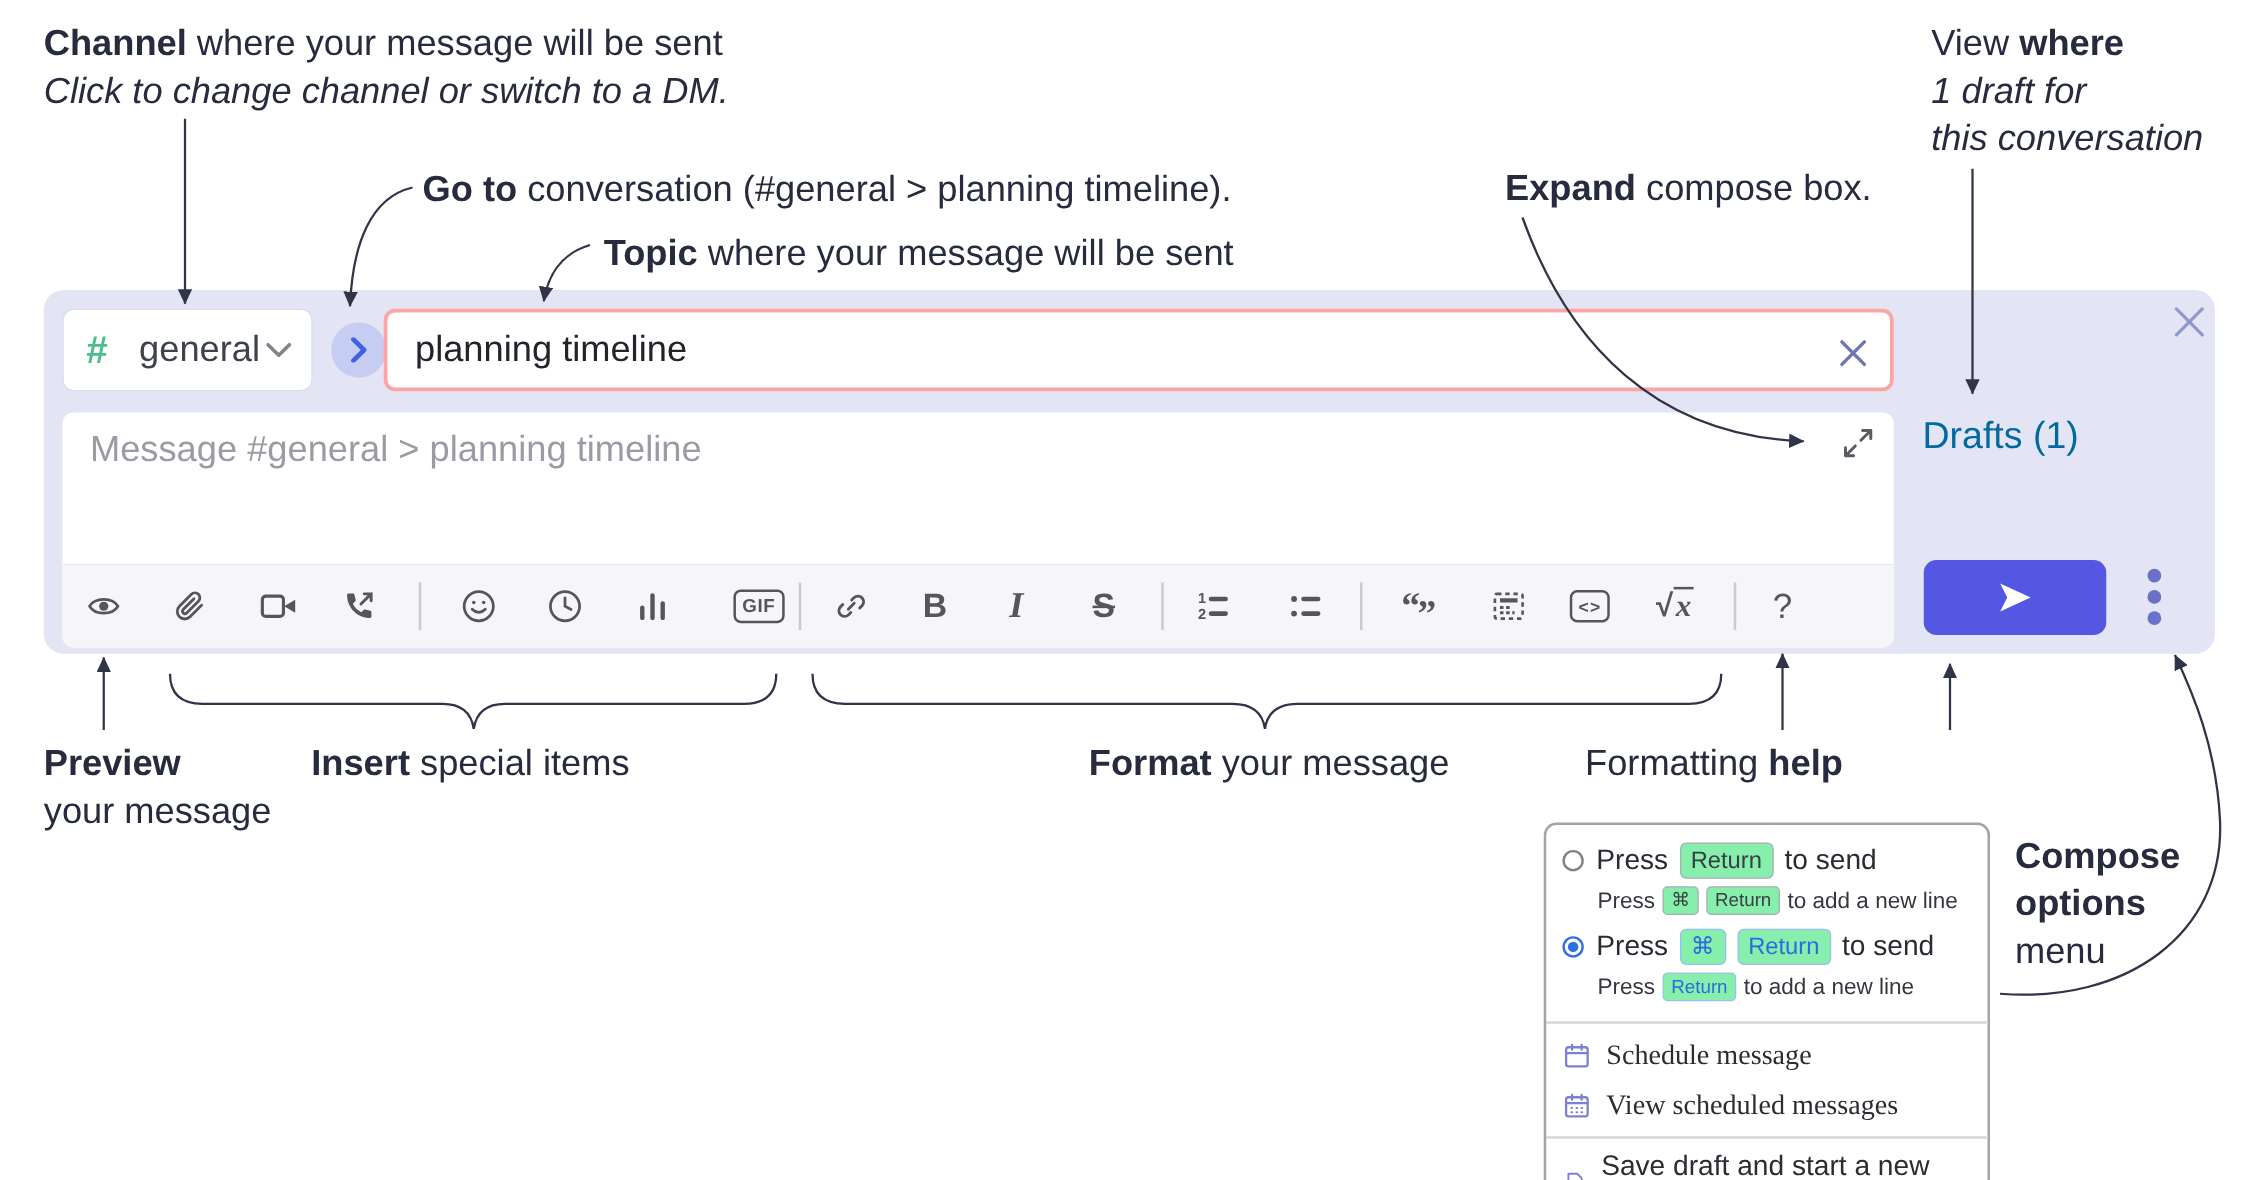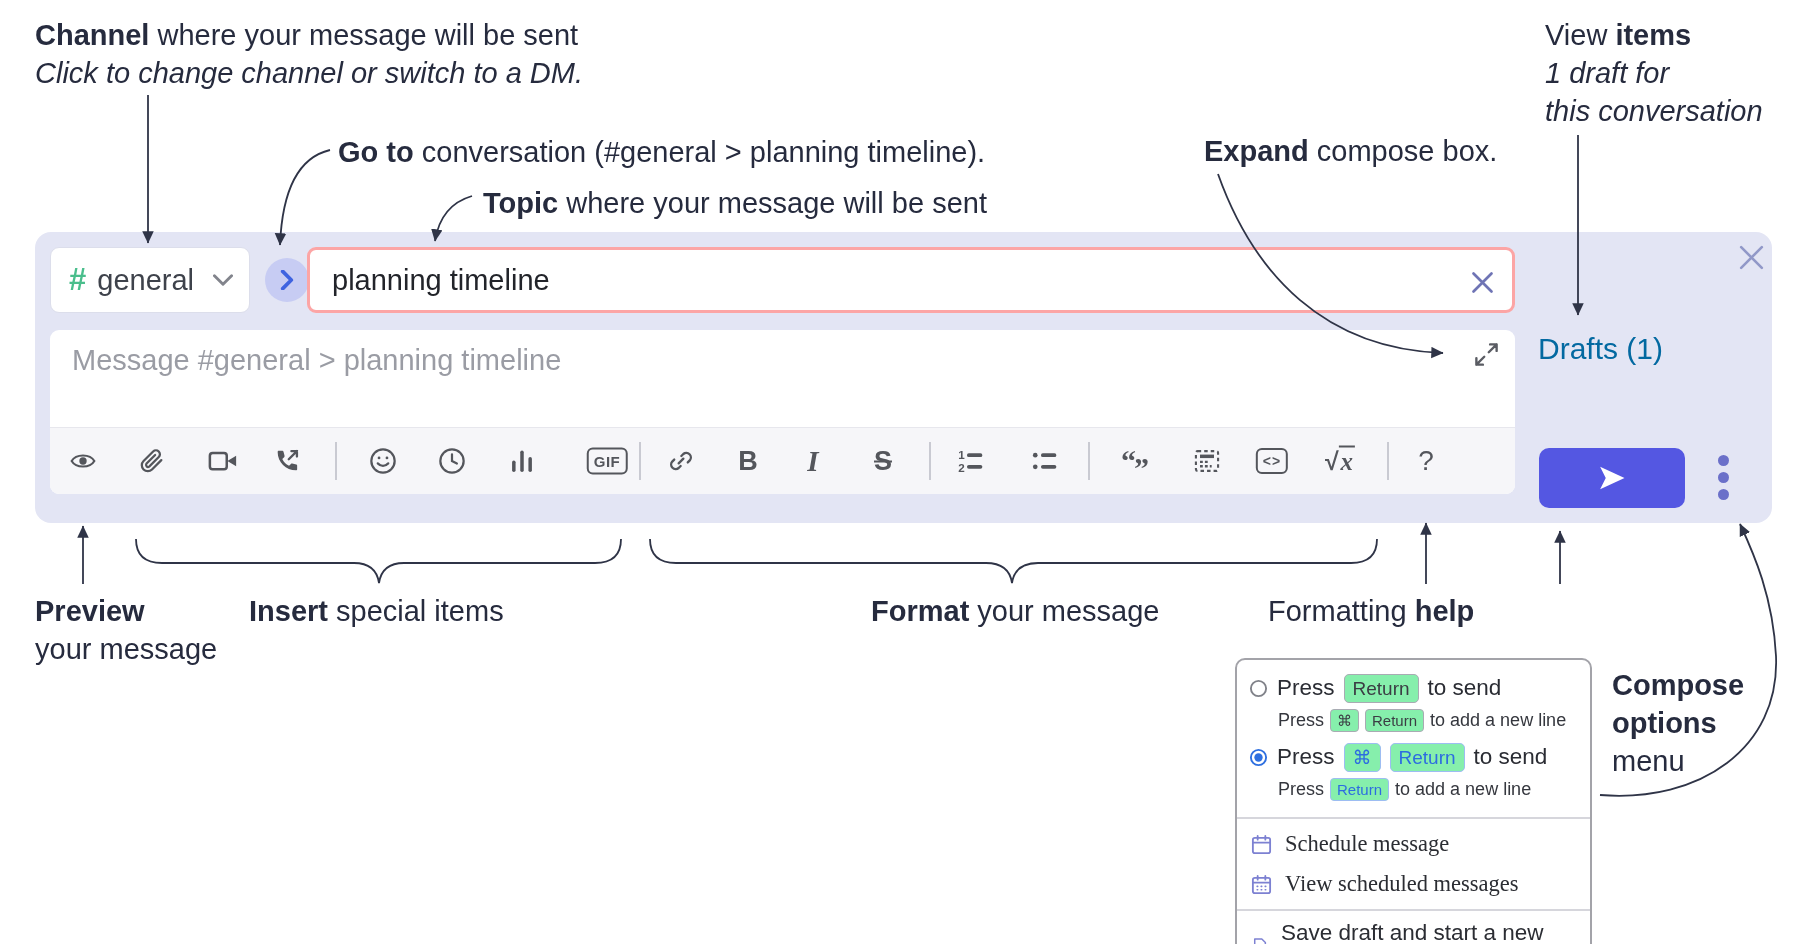--- a/index.html
+++ b/index.html
@@ -8,29 +8,29 @@
   
   .ann{position:absolute;font-size:29px;line-height:38px;white-space:nowrap;color:#262b3e;}
   .ann b{font-weight:700;}
   .ann .it{font-style:italic;}
   svg.overlay{position:absolute;left:0;top:0;z-index:6;pointer-events:none;}
   
   .panel{position:absolute;left:35px;top:232px;width:1737px;height:291px;background:#e3e5f4;border-radius:16px;z-index:1;}
   .chan{position:absolute;left:50px;top:247px;width:200px;height:66px;background:#fff;border:1px solid #dcdeeb;
         border-radius:9px;box-sizing:border-box;display:flex;align-items:center;padding:0 16px 0 18px;cursor:pointer;z-index:2;}
   .hash{color:#4abe8c;font-weight:700;font-size:31px;}
-  .chan-name{font-size:29px;color:#3e424b;margin-left:11px;}
+  .chan-name{font-size:29px;color:#3e424b;margin-left:25px;}
   .chan-chev{margin-left:auto;display:flex;}
   .gotobtn{position:absolute;left:265px;top:258px;width:44px;height:44px;border-radius:50%;background:#c7ccf3;
            display:flex;align-items:center;justify-content:center;z-index:2;}
   .topic{position:absolute;left:307px;top:247px;width:1208px;height:66px;background:#fff;border:3px solid #fca5a5;
          border-radius:9px;box-sizing:border-box;display:flex;align-items:center;padding:0 52px 0 22px;font-size:29px;color:#22242a;z-index:2;}
   .topic-x{position:absolute;right:16px;top:19px;display:flex;}
   .panel-x{position:absolute;left:1736px;top:242px;z-index:3;display:flex;}
-  .msg{position:absolute;left:50px;top:330px;width:1465px;height:164px;background:#fff;border-radius:9px;z-index:2;}
+  .msg{position:absolute;left:50px;top:330px;width:1465px;height:188px;background:#fff;border-radius:9px;z-index:2;}
   .placeholder{position:absolute;left:22px;top:14px;font-size:29px;color:#9a9ca4;}
   .expand-ic{position:absolute;right:15px;top:11px;}
   
   .tbar{position:absolute;left:0;right:0;bottom:0;height:66px;background:#f6f6f9;border-top:1px solid #e7e7ed;
         border-radius:0 0 9px 9px;}
   .ti{position:absolute;top:33px;transform:translate(-50%,-50%);display:flex;align-items:center;justify-content:center;color:#54565c;}
   .sep{position:absolute;top:14px;width:2px;height:38px;background:#c9cad2;transform:translateX(-50%);}
   .tb-text{font-weight:700;font-size:27px;color:#54565c;}
   .italic-g{font-family:"Liberation Serif",serif;font-style:italic;font-size:29px;font-weight:600;}
   .strike-g{text-decoration:line-through;font-size:27px;font-weight:700;}
@@ -76,21 +76,21 @@
 
   <div class="ann" style="left:483px;top:184px;">
     <b>Topic</b><span> where your message will be sent</span>
   </div>
 
   <div class="ann" style="left:1204px;top:132px;">
     <b>Expand</b><span> compose box.</span>
   </div>
 
   <div class="ann" style="left:1545px;top:16px;">
-    <div><span>View </span><b>items</b></div>
+    <div><span>View </span><b>where</b></div>
     <div class="it">1 draft for</div>
     <div class="it">this conversation</div>
   </div>
 
   <div class="ann" style="left:35px;top:592px;">
     <div><b>Preview</b></div>
     <div>your message</div>
   </div>
 
   <div class="ann" style="left:871px;top:592px;">

